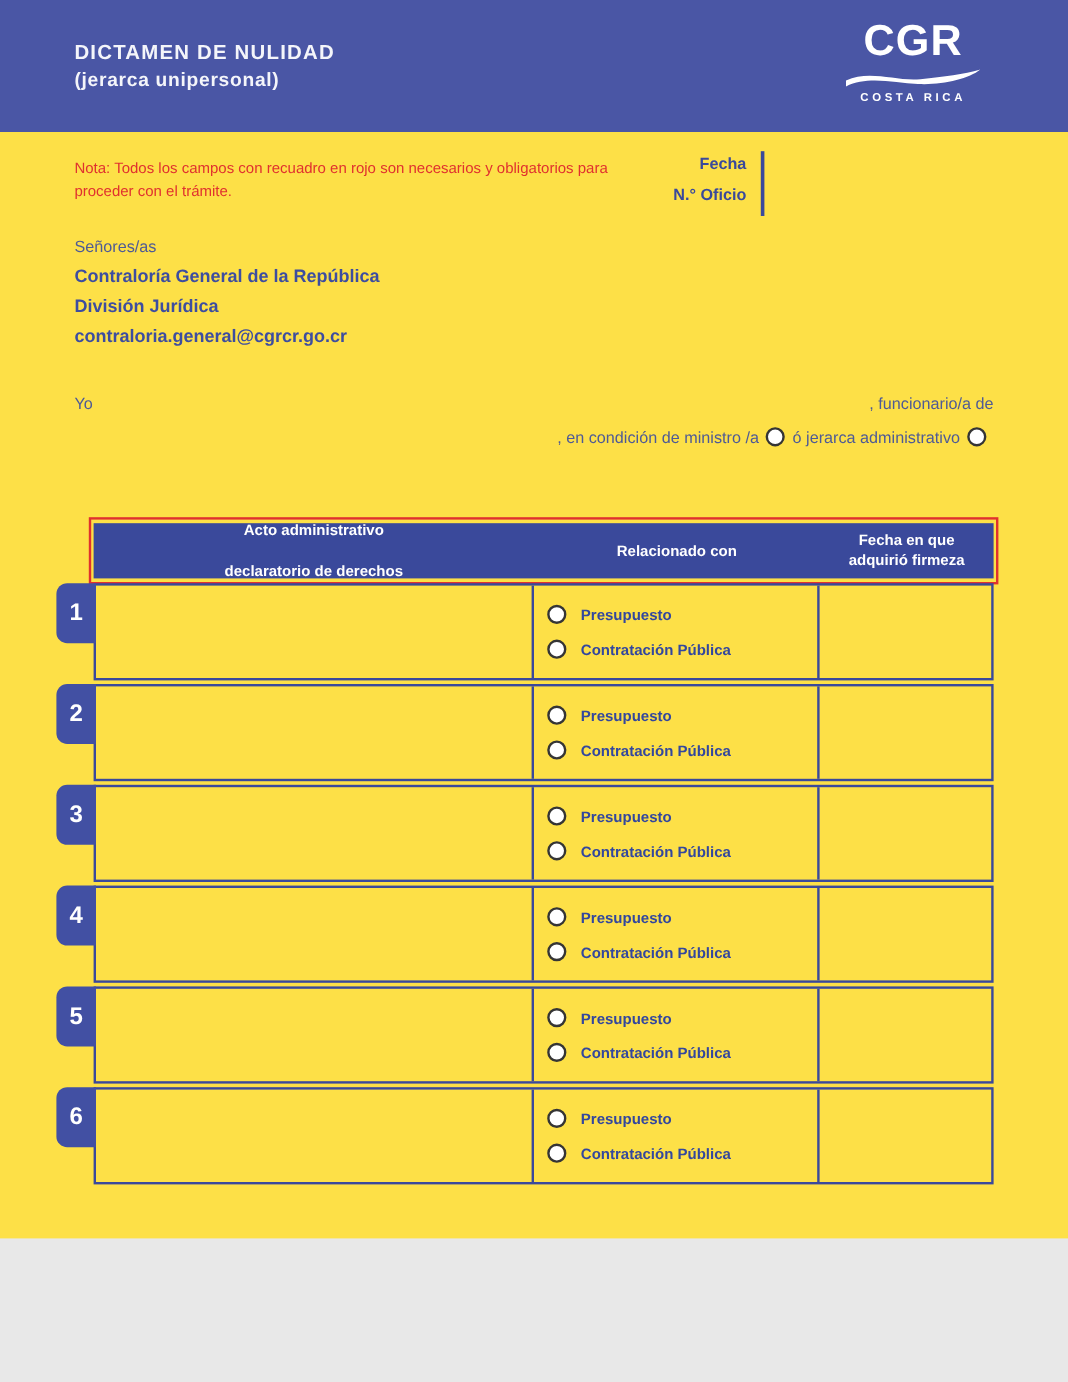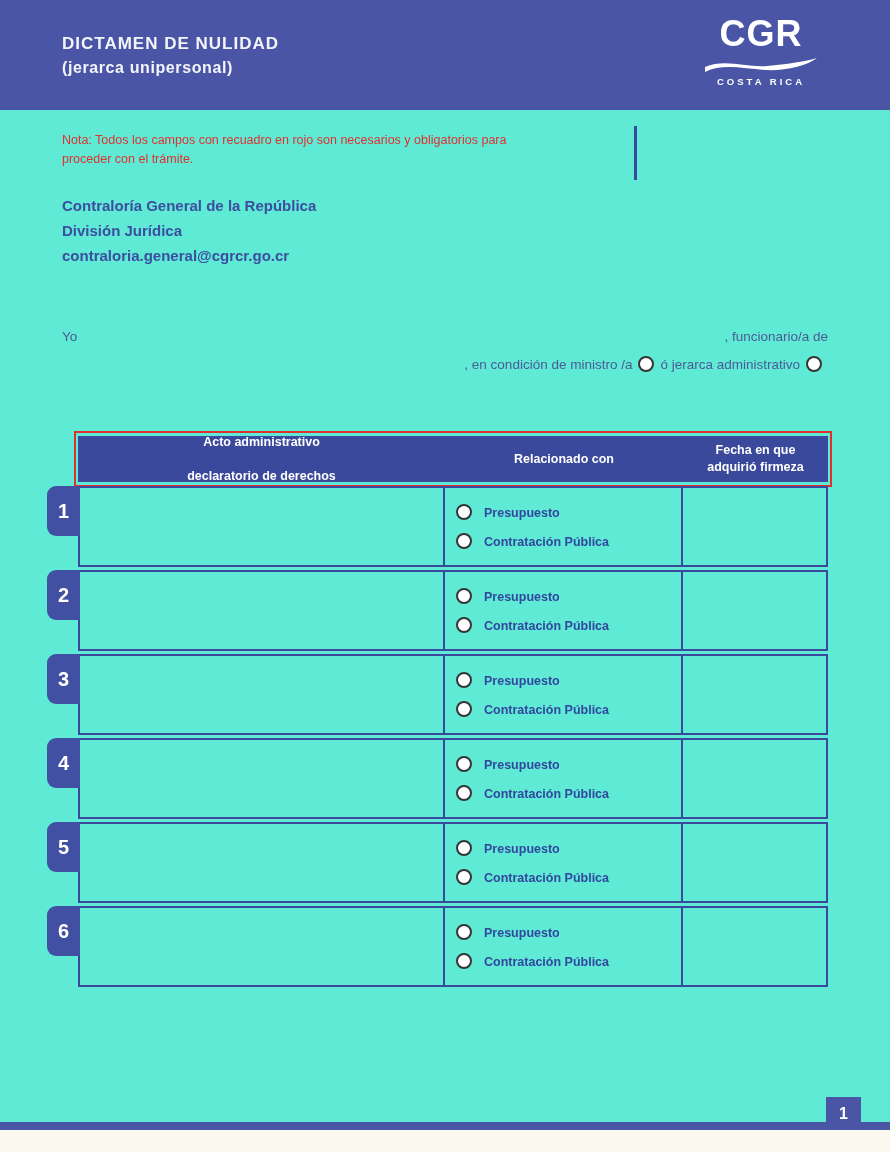--- a/index.html
+++ b/index.html
@@ -1,19 +1,19 @@
 <!DOCTYPE html>
 <html><head>
 <meta charset="utf-8">
 <style>
   * { margin:0; padding:0; box-sizing:border-box; }
   body { background:#e8e8e8; font-family:"Liberation Sans", sans-serif; }
   .page{
-    position:relative; width:890px; height:1152px; margin:0 auto;
-    background:#5eead4; overflow:hidden;
+    position:relative; width:890px; height:1032px; margin:0 auto;
+    background:#fde047; overflow:hidden;
   }
 
   
   .band{ position:absolute; left:0; top:0; width:890px; height:110px; background:#4a56a5; }
   .title-block{ position:absolute; left:62px; top:34px; color:#f4f5fa; }
   .title-line1{ font-size:17px; font-weight:bold; letter-spacing:1px; }
   .title-line2{ font-size:16px; font-weight:bold; letter-spacing:.6px; margin-top:5px; }
   .logo{ position:absolute; left:701px; top:14px; width:120px; text-align:center; color:#ffffff; }
   .logo-text{ font-size:36px; font-weight:bold; letter-spacing:1px; line-height:1.1; }
   .logo-wave{ display:block; margin:2px auto 0; }
@@ -93,25 +93,30 @@
       <div class="logo-text">CGR</div>
       <svg class="logo-wave" width="116" height="17" viewBox="0 0 116 17">
         <path d="M2 11 C 22 2, 44 12, 64 10 C 84 8, 100 6, 114 2 C 104 10, 82 15, 62 14 C 42 13, 20 7, 2 16 Z" fill="#ffffff"></path>
       </svg>
       <div class="logo-country">COSTA RICA</div>
     </div>
   </div>
 
   <div class="note">Nota: Todos los campos con recuadro en rojo son necesarios y obligatorios para proceder con el trámite.</div>
 
+  <div class="meta-labels">
+    <div class="fecha">Fecha</div>
+    <div class="oficio">N.° Oficio</div>
+  </div>
   <div class="meta-divider"></div>
   <div class="meta-field fecha-field"></div>
   <div class="meta-field oficio-field"></div>
 
   <div class="recipient">
+    <div class="salutation">Señores/as</div>
     <div class="bold-line">Contraloría General de la República</div>
     <div class="bold-line">División Jurídica</div>
     <div class="bold-line">contraloria.general@cgrcr.go.cr</div>
   </div>
 
   <div class="declaration">
     <div class="decl-line decl-line1">
       <span>Yo</span>
       <span class="blank-field"></span>
       <span>, funcionario/a de</span>

